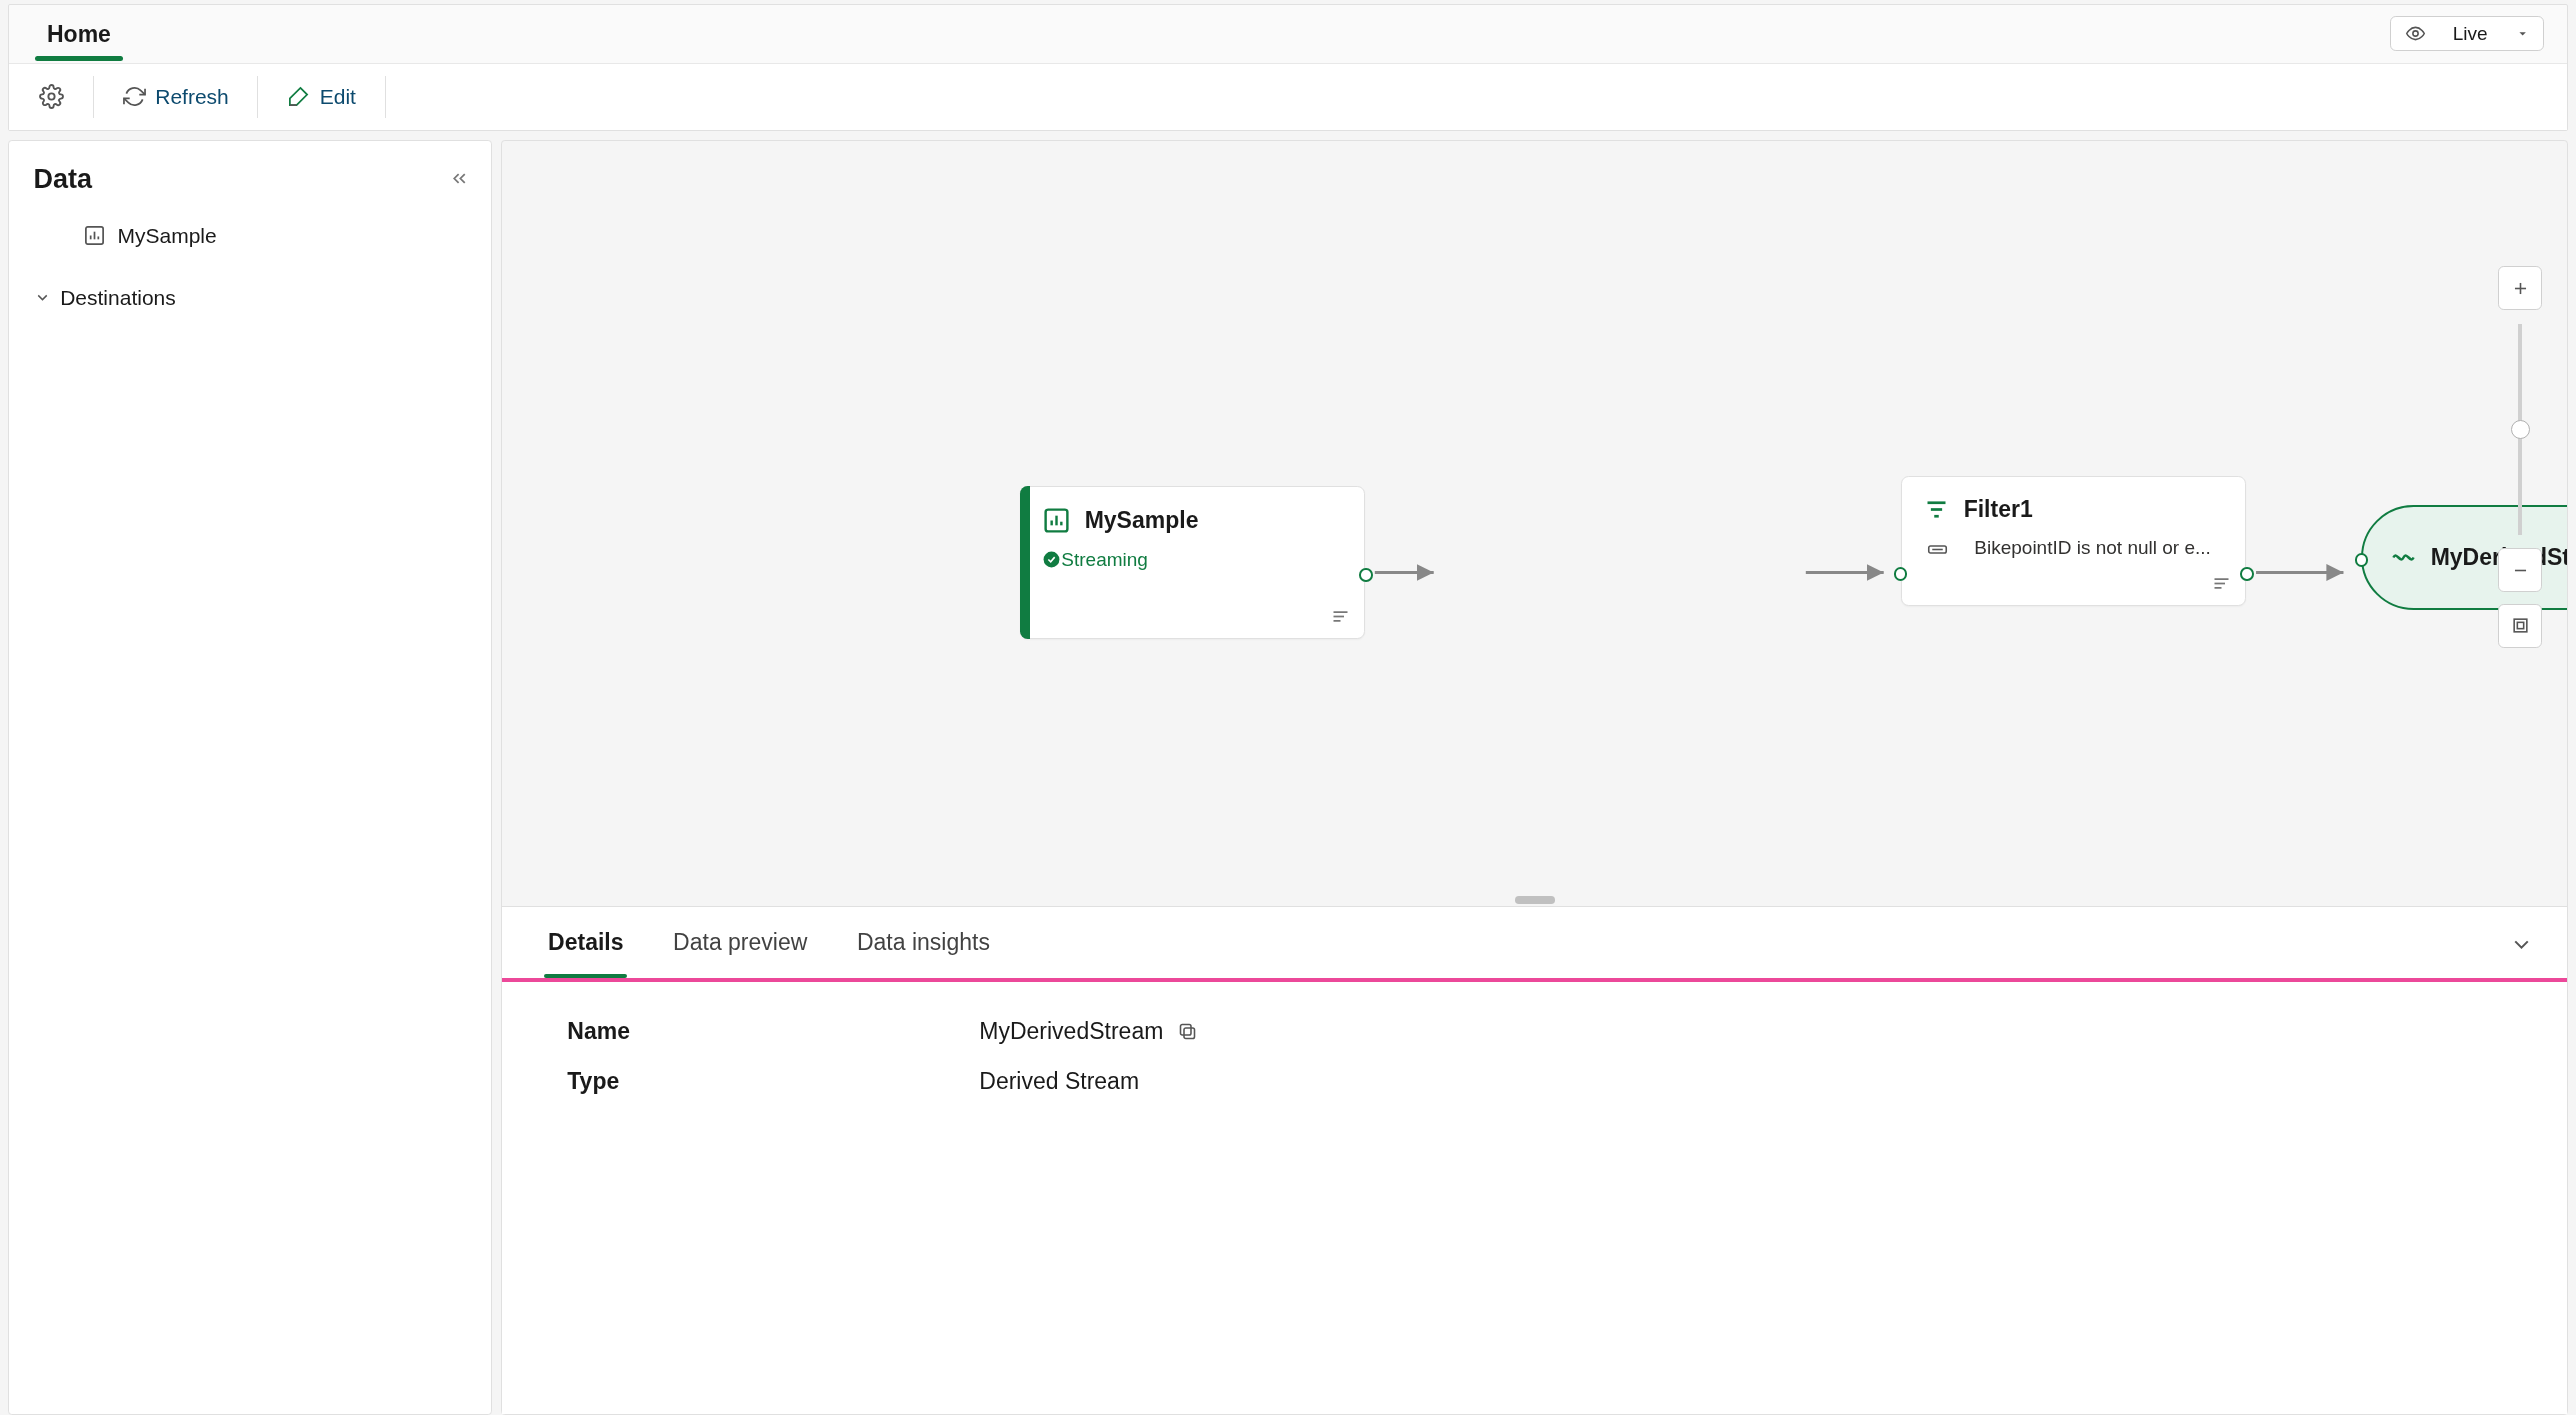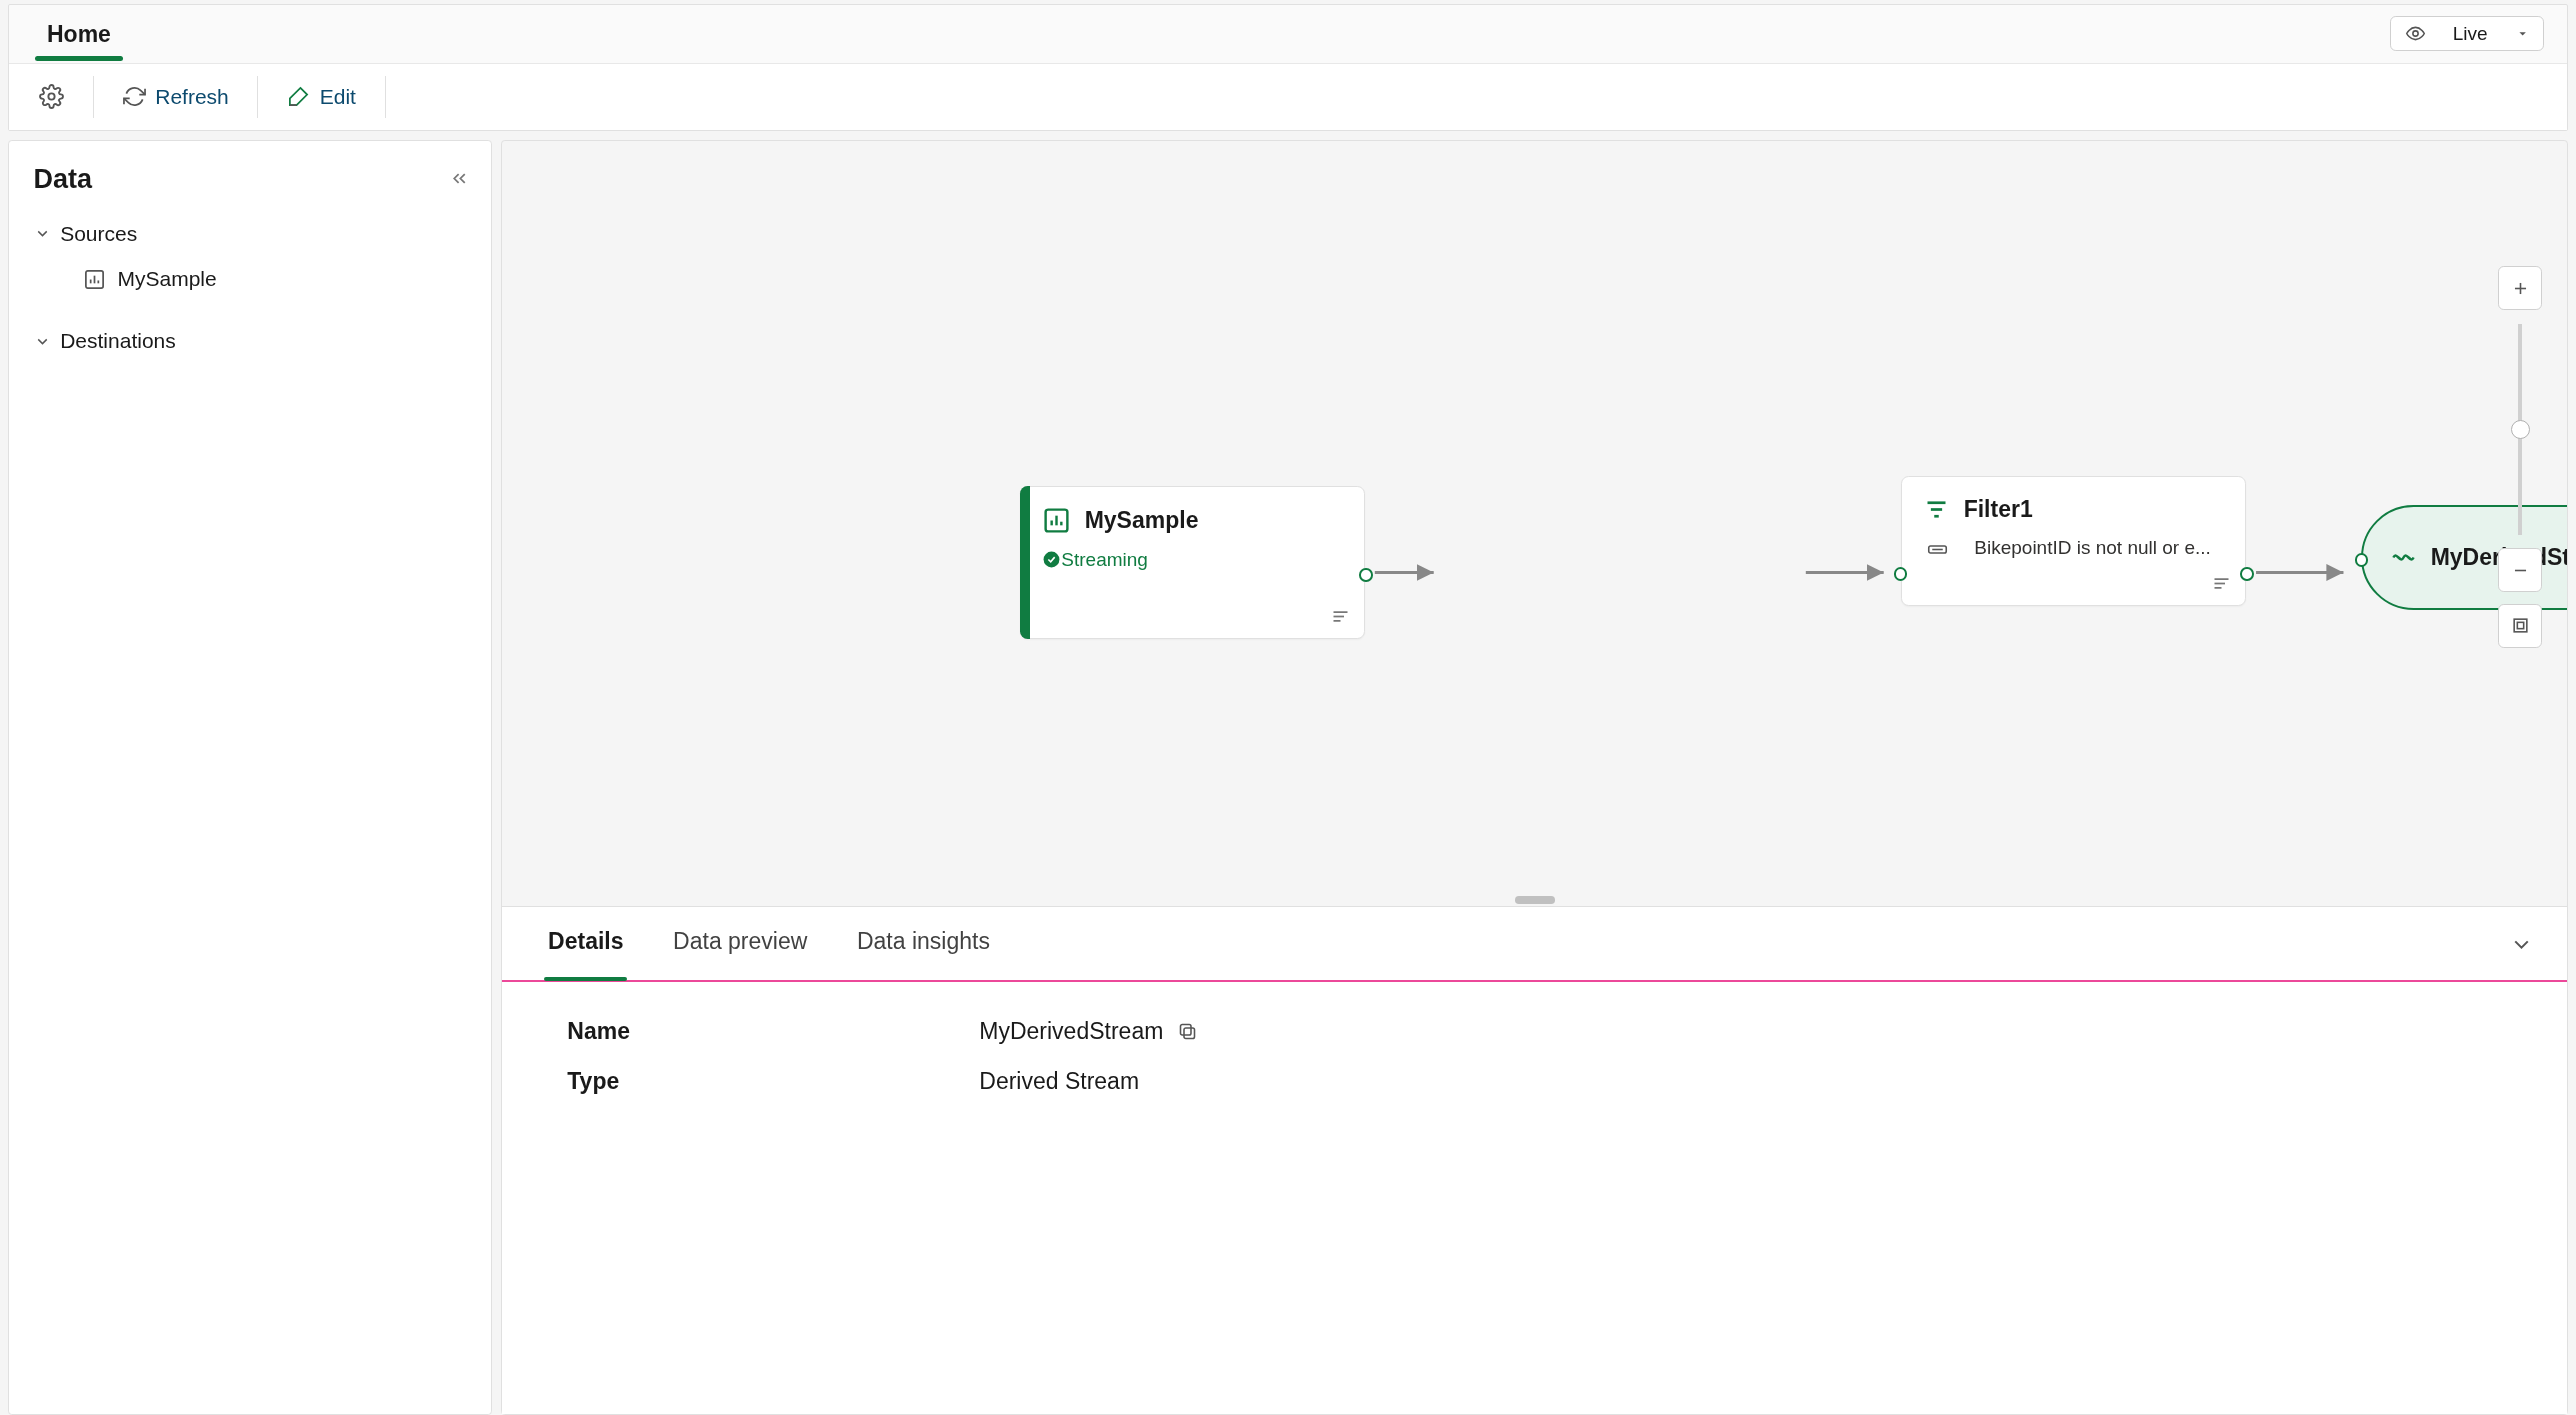--- a/index.html
+++ b/index.html
@@ -53,21 +53,21 @@
   
   .zoom-ctrl{ position:absolute; right:25px; top:125px; display:flex; flex-direction:column; align-items:center;}
   .zoom-btn{ width:44px; height:44px; background:#fff; border:1px solid #d0d0d0; border-radius:5.8px; display:flex; align-items:center; justify-content:center; font-size:25px; cursor:pointer; color:#555;}
   .zoom-track{ width:3.8px; height:211px; background:#d0d0d0; margin:13.4px 0; position:relative;}
   .zoom-thumb{ position:absolute; left:-7.7px; top:96px; width:19px; height:19px; background:#fff; border:1.9px solid #b0b0b0; border-radius:50%;}
 
   
   .drag-handle{ height:13.4px; display:flex; align-items:center; justify-content:center; cursor:ns-resize;}
   .drag-handle div{ width:40px; height:7.7px; background:#c0c0c0; border-radius:3.8px;}
   .bottom-panel{ background:#fff; border-top:1px solid #e0e0e0; height:508px; display:flex; flex-direction:column;}
-  .bp-tabs{ display:flex; gap:42px; padding:0 42px; height:75px; position:relative; border-bottom:2px solid #ec4899;}
+  .bp-tabs{ display:flex; align-items:center; gap:42px; padding:0 42px; height:75px; position:relative; border-bottom:4px solid #ec4899;}
   .bp-tab{ font-size:23px; color:#424242; cursor:pointer; padding:21px 3.8px; position:relative;}
   .bp-tab.active{ font-weight:700; color:#1a1a1a;}
   .bp-tab.active::after{ content:""; position:absolute; left:0; right:0; bottom:-1px; height:4.8px; background:#107c41; border-radius:2.9px;}
   .bp-collapse{ position:absolute; right:33px; top:25px; cursor:pointer;}
   .bp-body{ padding:36px 65px; font-size:23px;}
   .kv-row{ display:flex; align-items:center; margin-bottom:23px;}
   .kv-row .k{ width:412px; font-weight:600;}
   .kv-row .v{ display:flex; align-items:center; gap:13.4px;}
 </style>
 </head>
@@ -118,26 +118,20 @@
 
   <div class="main-row">
 
     <div class="sidebar">
       <div class="sidebar-title">Data</div>
       <div class="collapse-ico">
         <svg width="21" height="21" viewBox="0 0 24 24" fill="none" stroke="#777" stroke-width="2">
             <polyline points="11 17 6 12 11 7"></polyline>
             <polyline points="18 17 13 12 18 7"></polyline>
           </svg>
-      </div>
-      <div class="tree-item section">
-        <svg class="chev" viewBox="0 0 24 24" fill="none" stroke="#555" stroke-width="2">
-            <polyline points="6 9 12 15 18 9"></polyline>
-          </svg>
-        <span>Sources</span>
       </div>
       <div class="tree-sub">
         <svg width="23" height="23" viewBox="0 0 24 24" fill="none" stroke="#555" stroke-width="1.8">
             <rect x="3" y="3" width="18" height="18" rx="2"></rect>
             <line x1="8" y1="16" x2="8" y2="12"></line>
             <line x1="12" y1="16" x2="12" y2="8"></line>
             <line x1="16" y1="16" x2="16" y2="13"></line>
           </svg>
         <span>MySample</span>
       </div>

